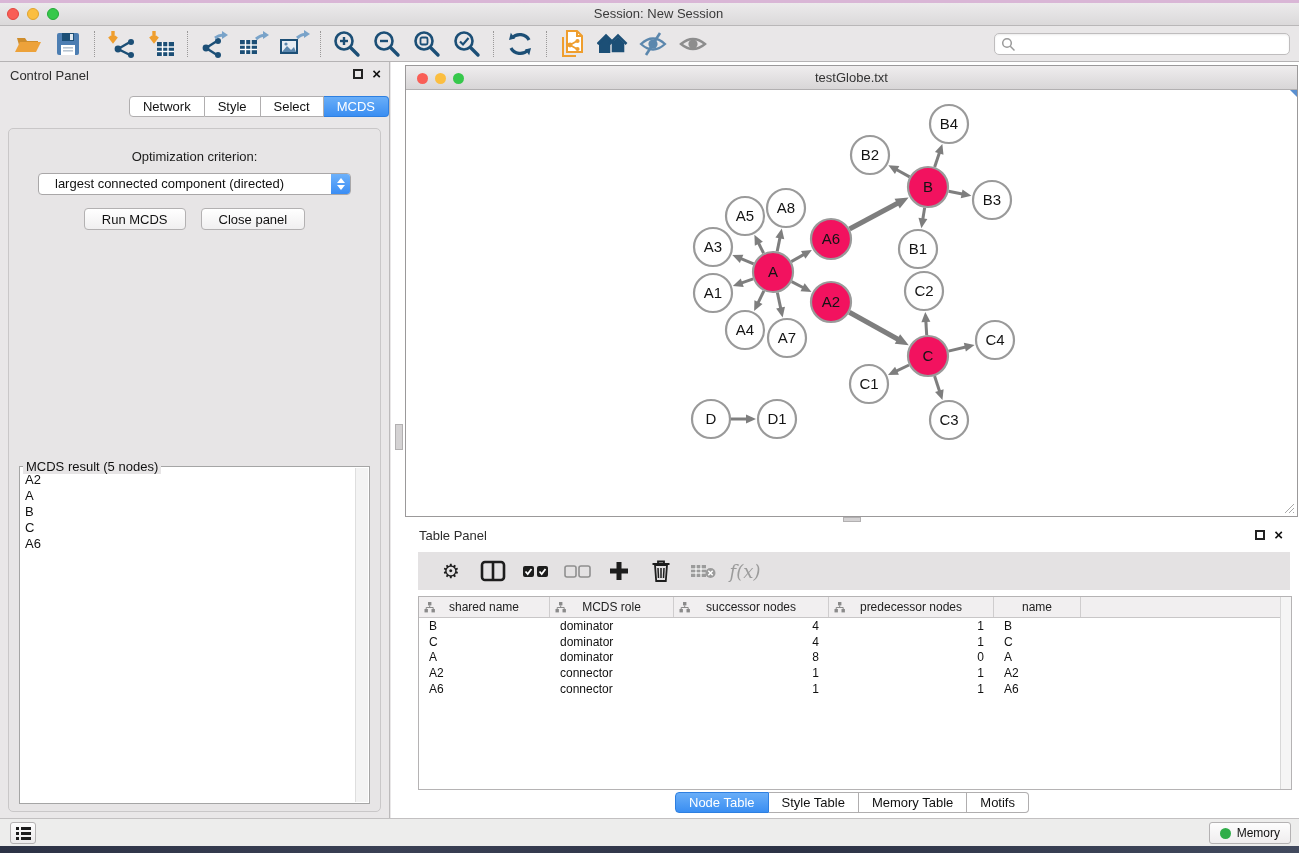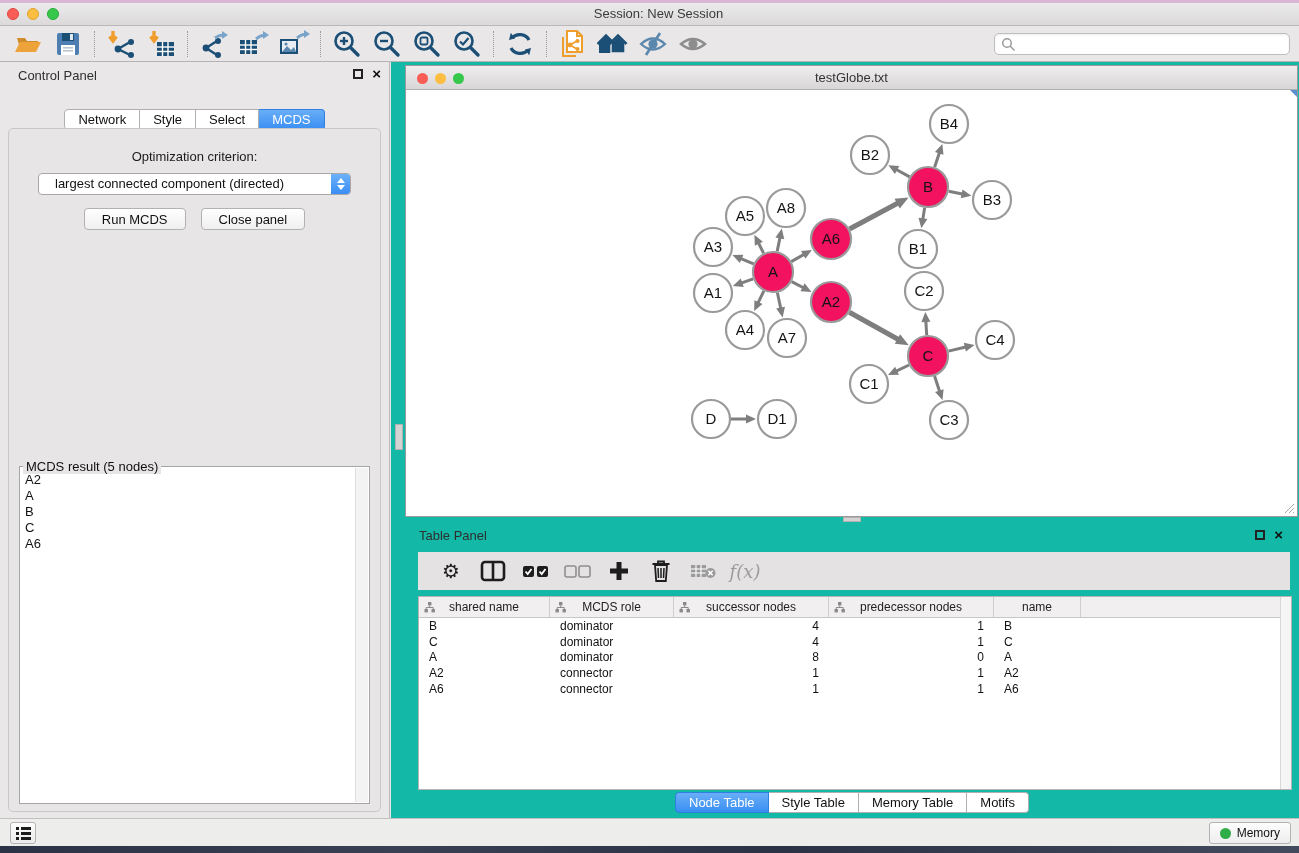--- a/index.html
+++ b/index.html
@@ -29,26 +29,26 @@
   .sep { width:1px; height:26px; border-left:1px dotted #9a9898; margin:0 6px; }
   .search-box { position:absolute; right:9px; top:7px; width:296px; height:22px; background:#fff;
     border:1px solid #bfbdbe; border-radius:5px; display:flex; align-items:center; padding:0 6px;
     box-shadow:inset 0 1px 2px rgba(0,0,0,.08); }
   .search-box input { border:none; outline:none; flex:1; font-size:13px; background:transparent; }
 
   
   .content { position:relative; height:756px; }
   .control-panel { position:absolute; left:0; top:0; width:390px; height:756px;
     background:#e9e7e8; border-right:1px solid #bcbabb; }
-  .cp-head { position:relative; height:26px; padding:6px 18px 0; font-size:13px; color:#2e2e2e; }
+  .cp-head { position:relative; height:26px; padding:6px 10px 0; font-size:13px; color:#2e2e2e; }
   .panel-btns { position:absolute; right:8px; top:7px; display:flex; gap:9px; align-items:center; }
   .float-btn { width:10px; height:10px; border:2px solid #222; display:inline-block; cursor:pointer; }
   .close-btn { font-size:15px; font-weight:900; color:#111; line-height:10px; cursor:pointer; }
 
-  .cp-tabs { display:flex; justify-content:center; margin-top:21px; }
+  .cp-tabs { display:flex; justify-content:flex-end; margin-top:8px; }
   .seg { height:21px; font-size:13px; line-height:19px; padding:0 13px; background:#fff;
     border:1px solid #b0aeaf; border-left:none; color:#111; cursor:pointer; }
   .seg:first-child { border-left:1px solid #b0aeaf; border-radius:4px 0 0 4px; }
   .seg:last-child { border-radius:0 4px 4px 0; }
   .seg.active { background:linear-gradient(#69aef8,#3a8ef2); border-color:#2e7fe0; color:#fff; }
 
   .cp-inner { position:absolute; left:8px; right:8px; top:66px; height:684px;
     background:#e7e5e6; border:1px solid #c9c7c8; border-radius:5px; }
   .opt-label { text-align:center; font-size:13px; color:#1c1c1c; margin-top:20px; }
   .dropdown { position:relative; margin:9px auto 0; width:313px; height:22px; background:#fff;
@@ -68,21 +68,21 @@
   .mcds-fieldset { position:absolute; left:10px; right:10px; top:337px; bottom:7px;
     border:1px solid #a5a5a5; background:#fff; }
   .mcds-legend { position:absolute; top:-8px; left:3px; background:#e7e5e6; font-size:13px;
     color:#111; padding:0 3px; }
   .mcds-list { position:absolute; left:1px; top:5px; bottom:1px; right:14px; overflow:hidden; }
   .mcds-item { font-size:13px; line-height:16px; padding-left:4px; color:#111; }
   .mcds-track { position:absolute; top:1px; bottom:1px; right:1px; width:13px; background:#f3f3f3;
     border-left:1px solid #dedede; }
 
   
-  .work-area { position:absolute; left:391px; top:0; right:0; height:756px; background:#14b8a6;padding-left:41px; }
+  .work-area { position:absolute; left:391px; top:0; right:0; height:756px; background:#ffffff;padding-left:41px; }
   .split-grip { position:absolute; left:4px; top:362px; width:8px; height:26px; background:#d4d2d3;
     border:1px solid #b2b0b1; cursor:col-resize; }
   .h-grip { position:absolute; left:452px; top:455px; width:18px; height:5px; background:#d4d2d3;
     border:1px solid #b2b0b1; cursor:row-resize; }
 
   .net-frame { position:absolute; left:14px; top:3px; right:1px; height:452px; background:#fff;
     border:1px solid #9b999a; }
   .net-titlebar { position:relative; height:24px; background:linear-gradient(#efedee,#d8d6d7);
     border-bottom:1px solid #b2b0b1; }
   .mini-lights { position:absolute; left:11px; top:7px; display:flex; gap:7px; }

